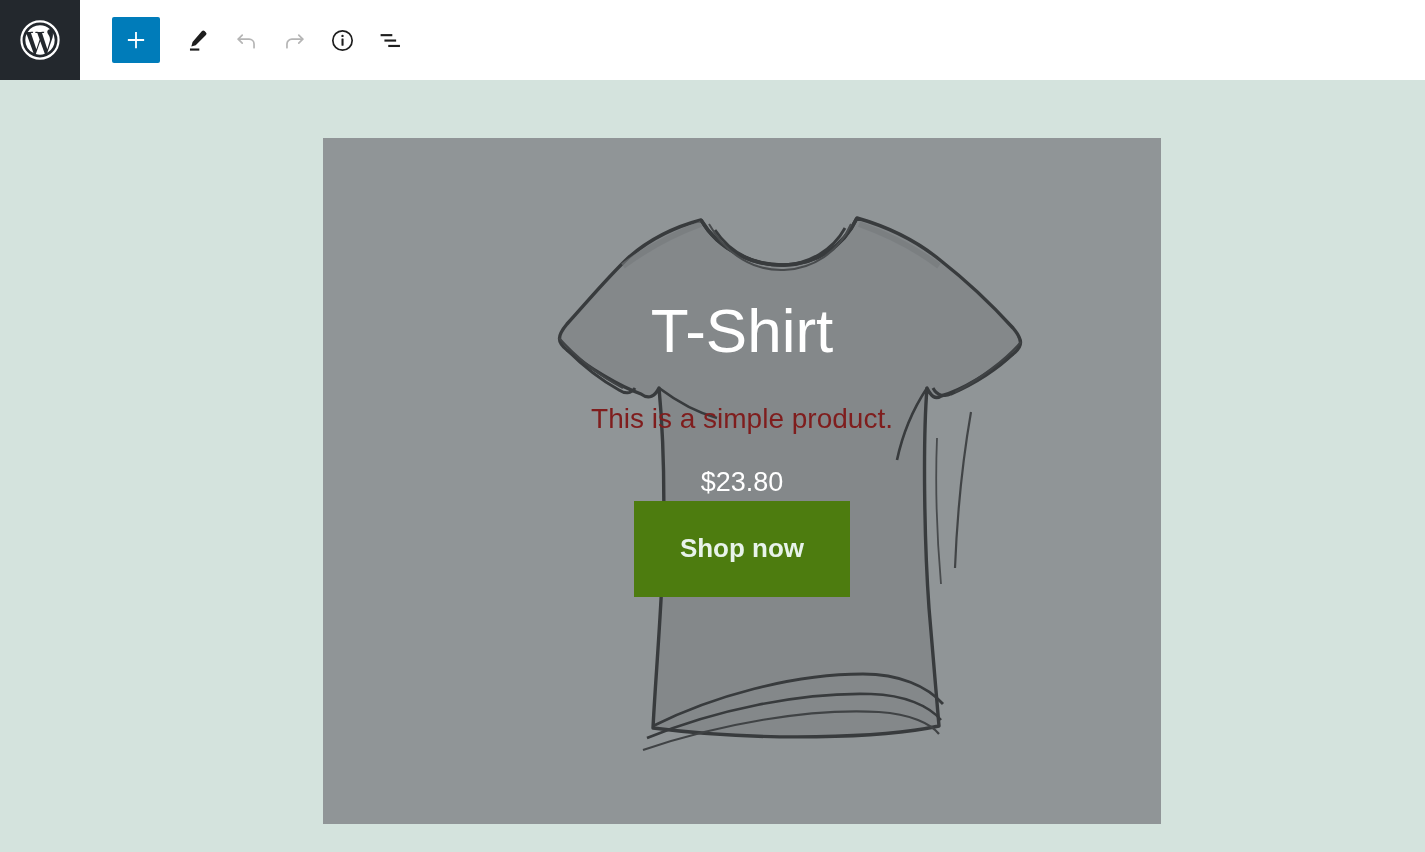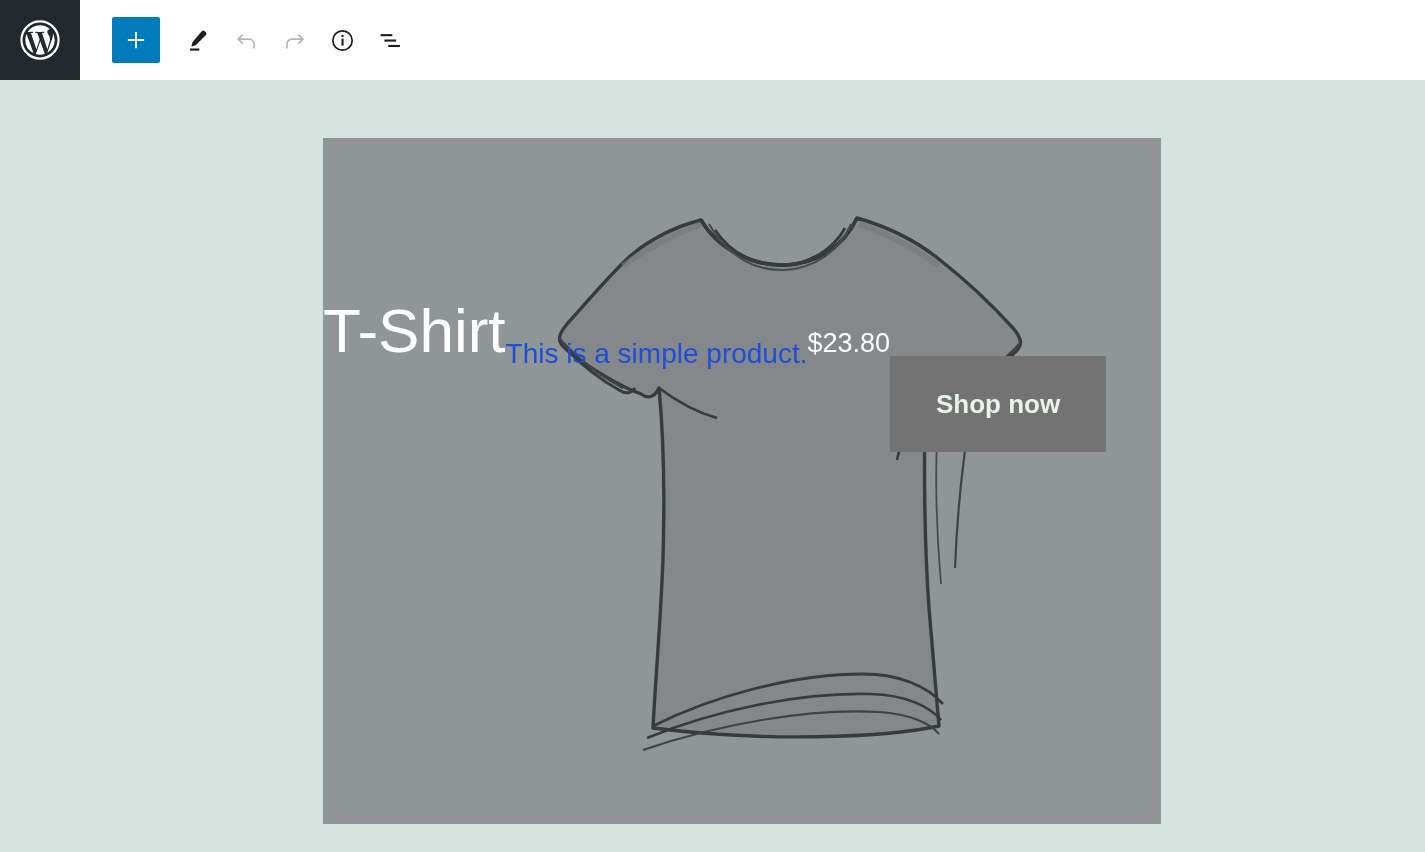--- a/index.html
+++ b/index.html
@@ -99,55 +99,56 @@
   .cover-overlay {
     position: absolute;
     inset: 0;
     background: rgba(90, 96, 100, 0.46);
   }
 
   .cover-inner {
     position: absolute;
     inset: 0;
     display: flex;
+    flex-direction: column;
+    align-items: center;
     padding-top: 160px;
   }
 
   .cover-title {
     color: #ffffff;
     font-size: 62px;
     font-weight: 300;
     line-height: 1.05;
     letter-spacing: 0px;
     text-align: center;
   }
 
   .cover-description {
-    color: #1d4ed8;
+    color: #7f1d1d;
     font-size: 28px;
     font-weight: 300;
     line-height: 1.3;
     text-align: center;
     margin-top: 38px;
   }
 
   .cover-price {
     color: #ffffff;
     font-size: 27px;
     font-weight: 300;
     line-height: 1.3;
     text-align: center;
     margin-top: 28px;
   }
 
   .shop-now-button {
-    margin-top: 58px;
     width: 216px;
     height: 96px;
-    background: #737373;
+    background: #4d7c0f;
     color: #e8f3ea;
     font-size: 26px;
     font-weight: 600;
     display: flex;
     align-items: center;
     justify-content: center;
     border: none;
     cursor: pointer;
     font-family: "Liberation Sans", sans-serif;
   }

